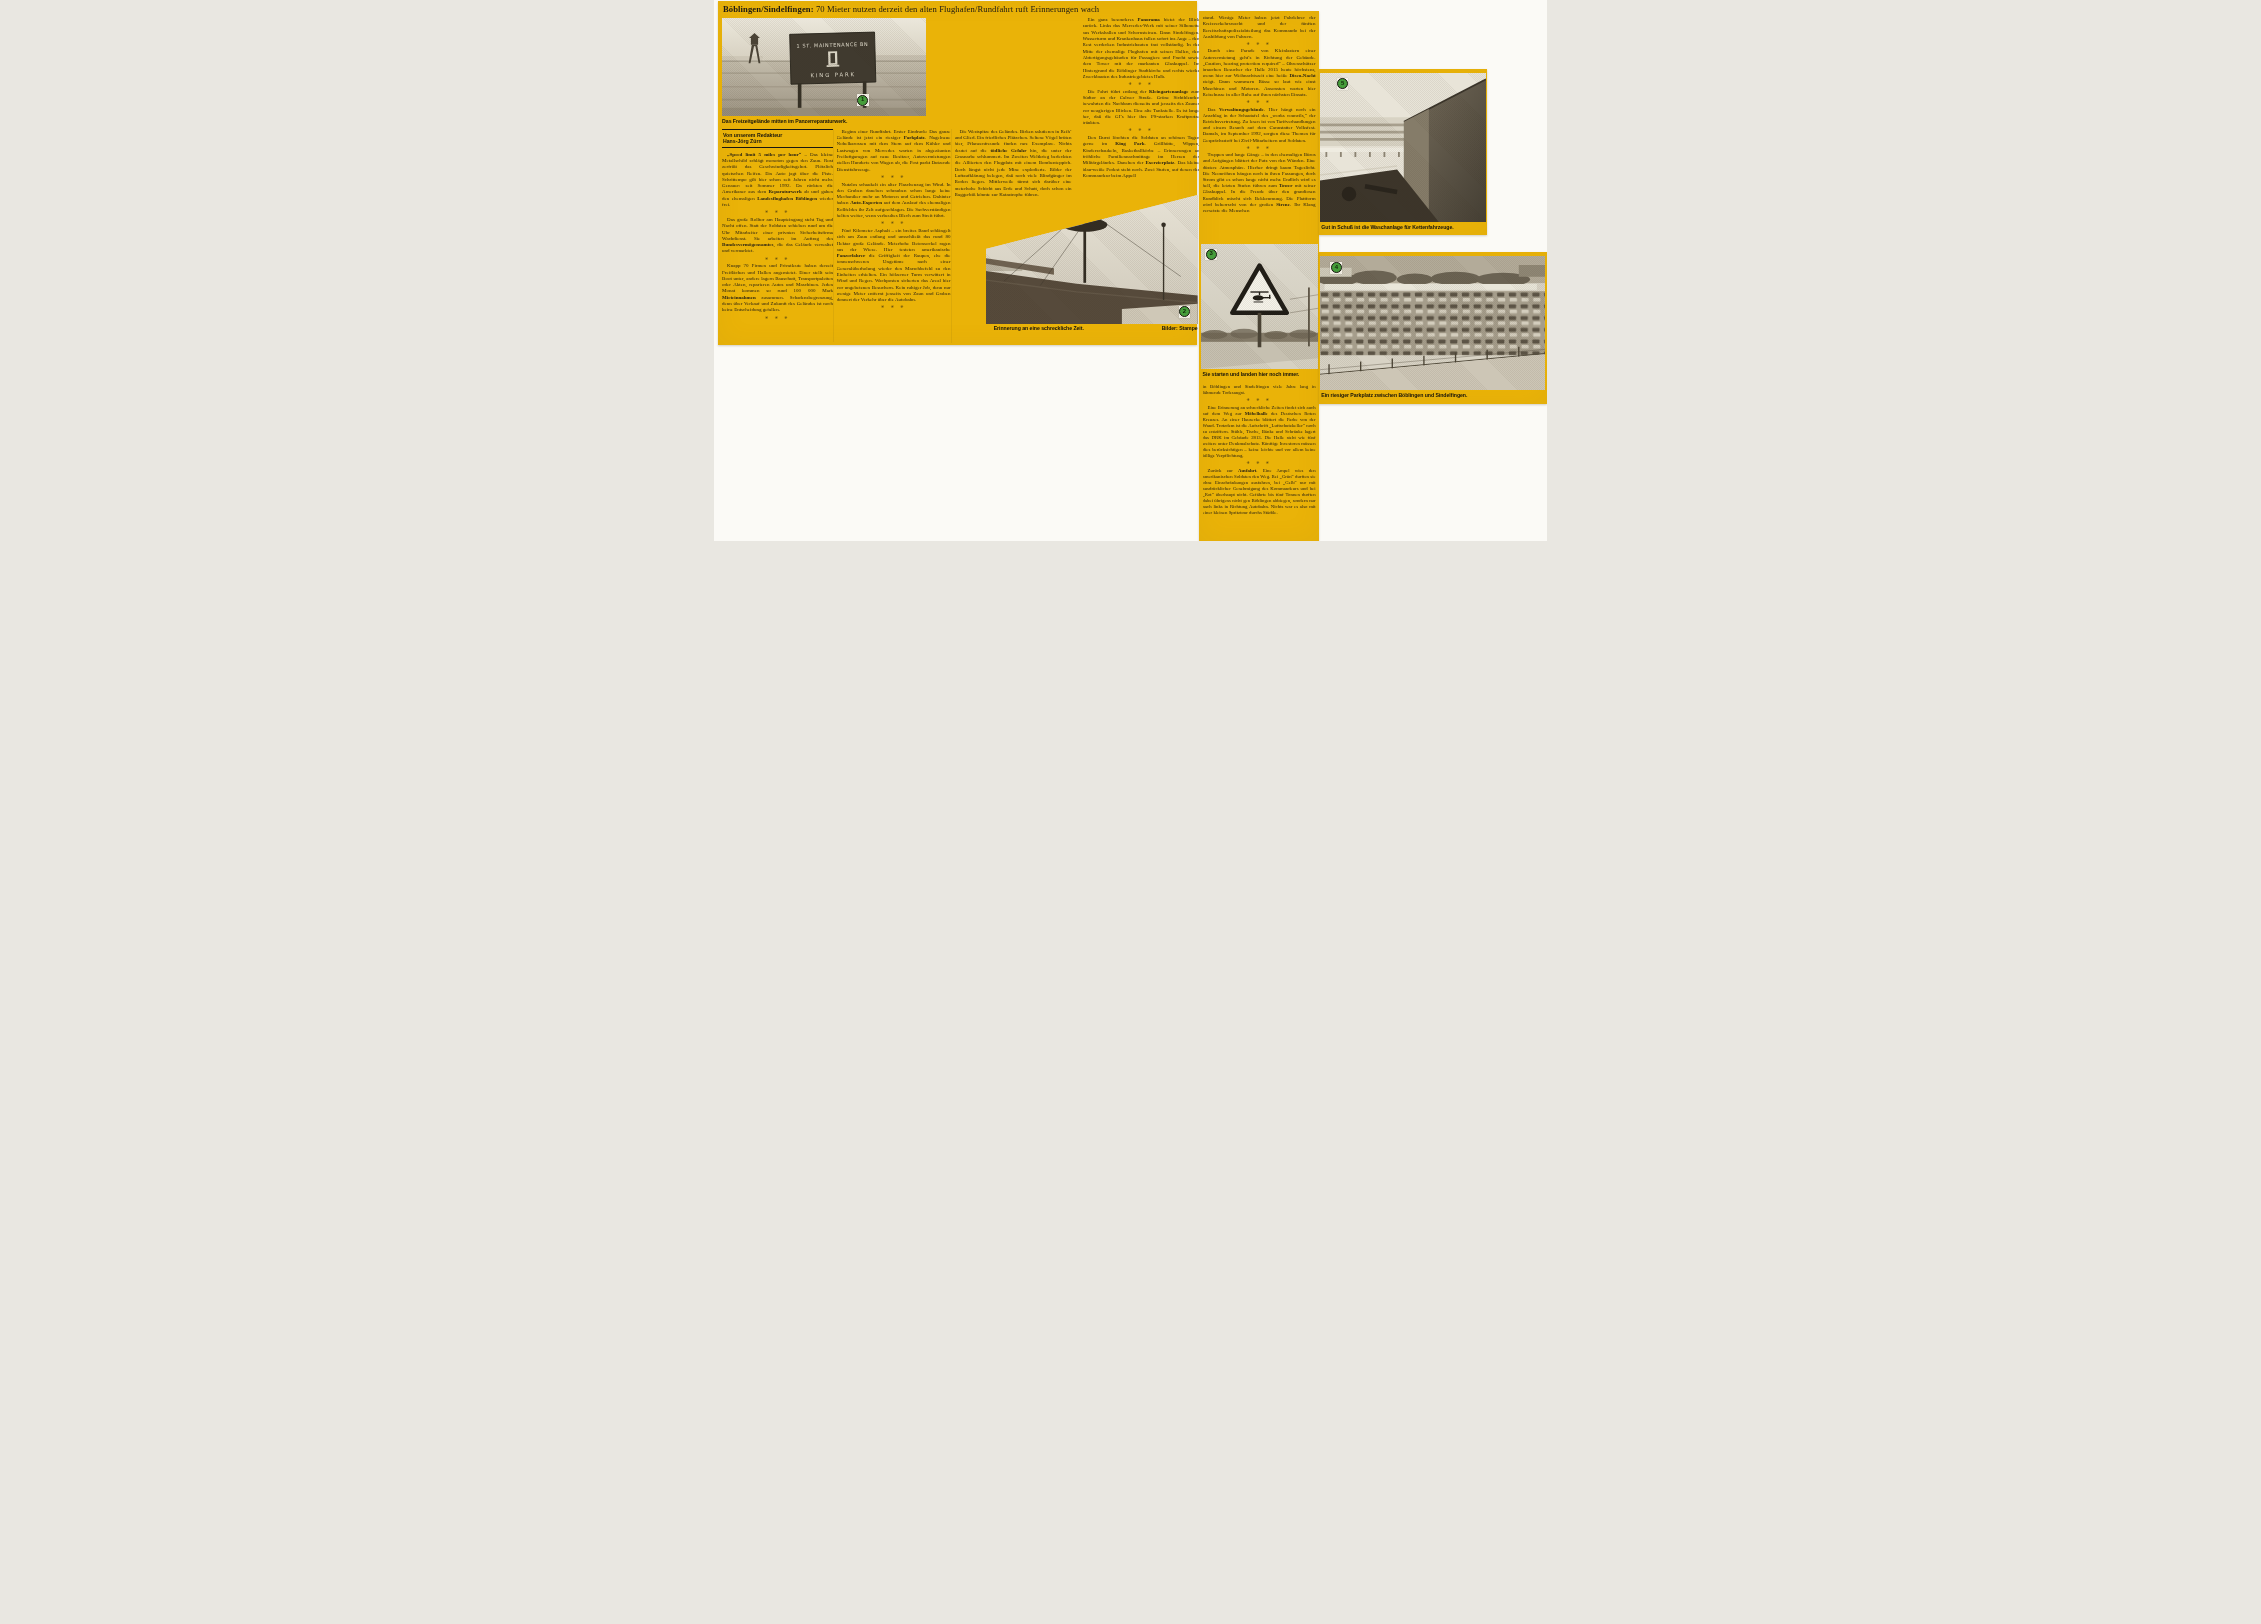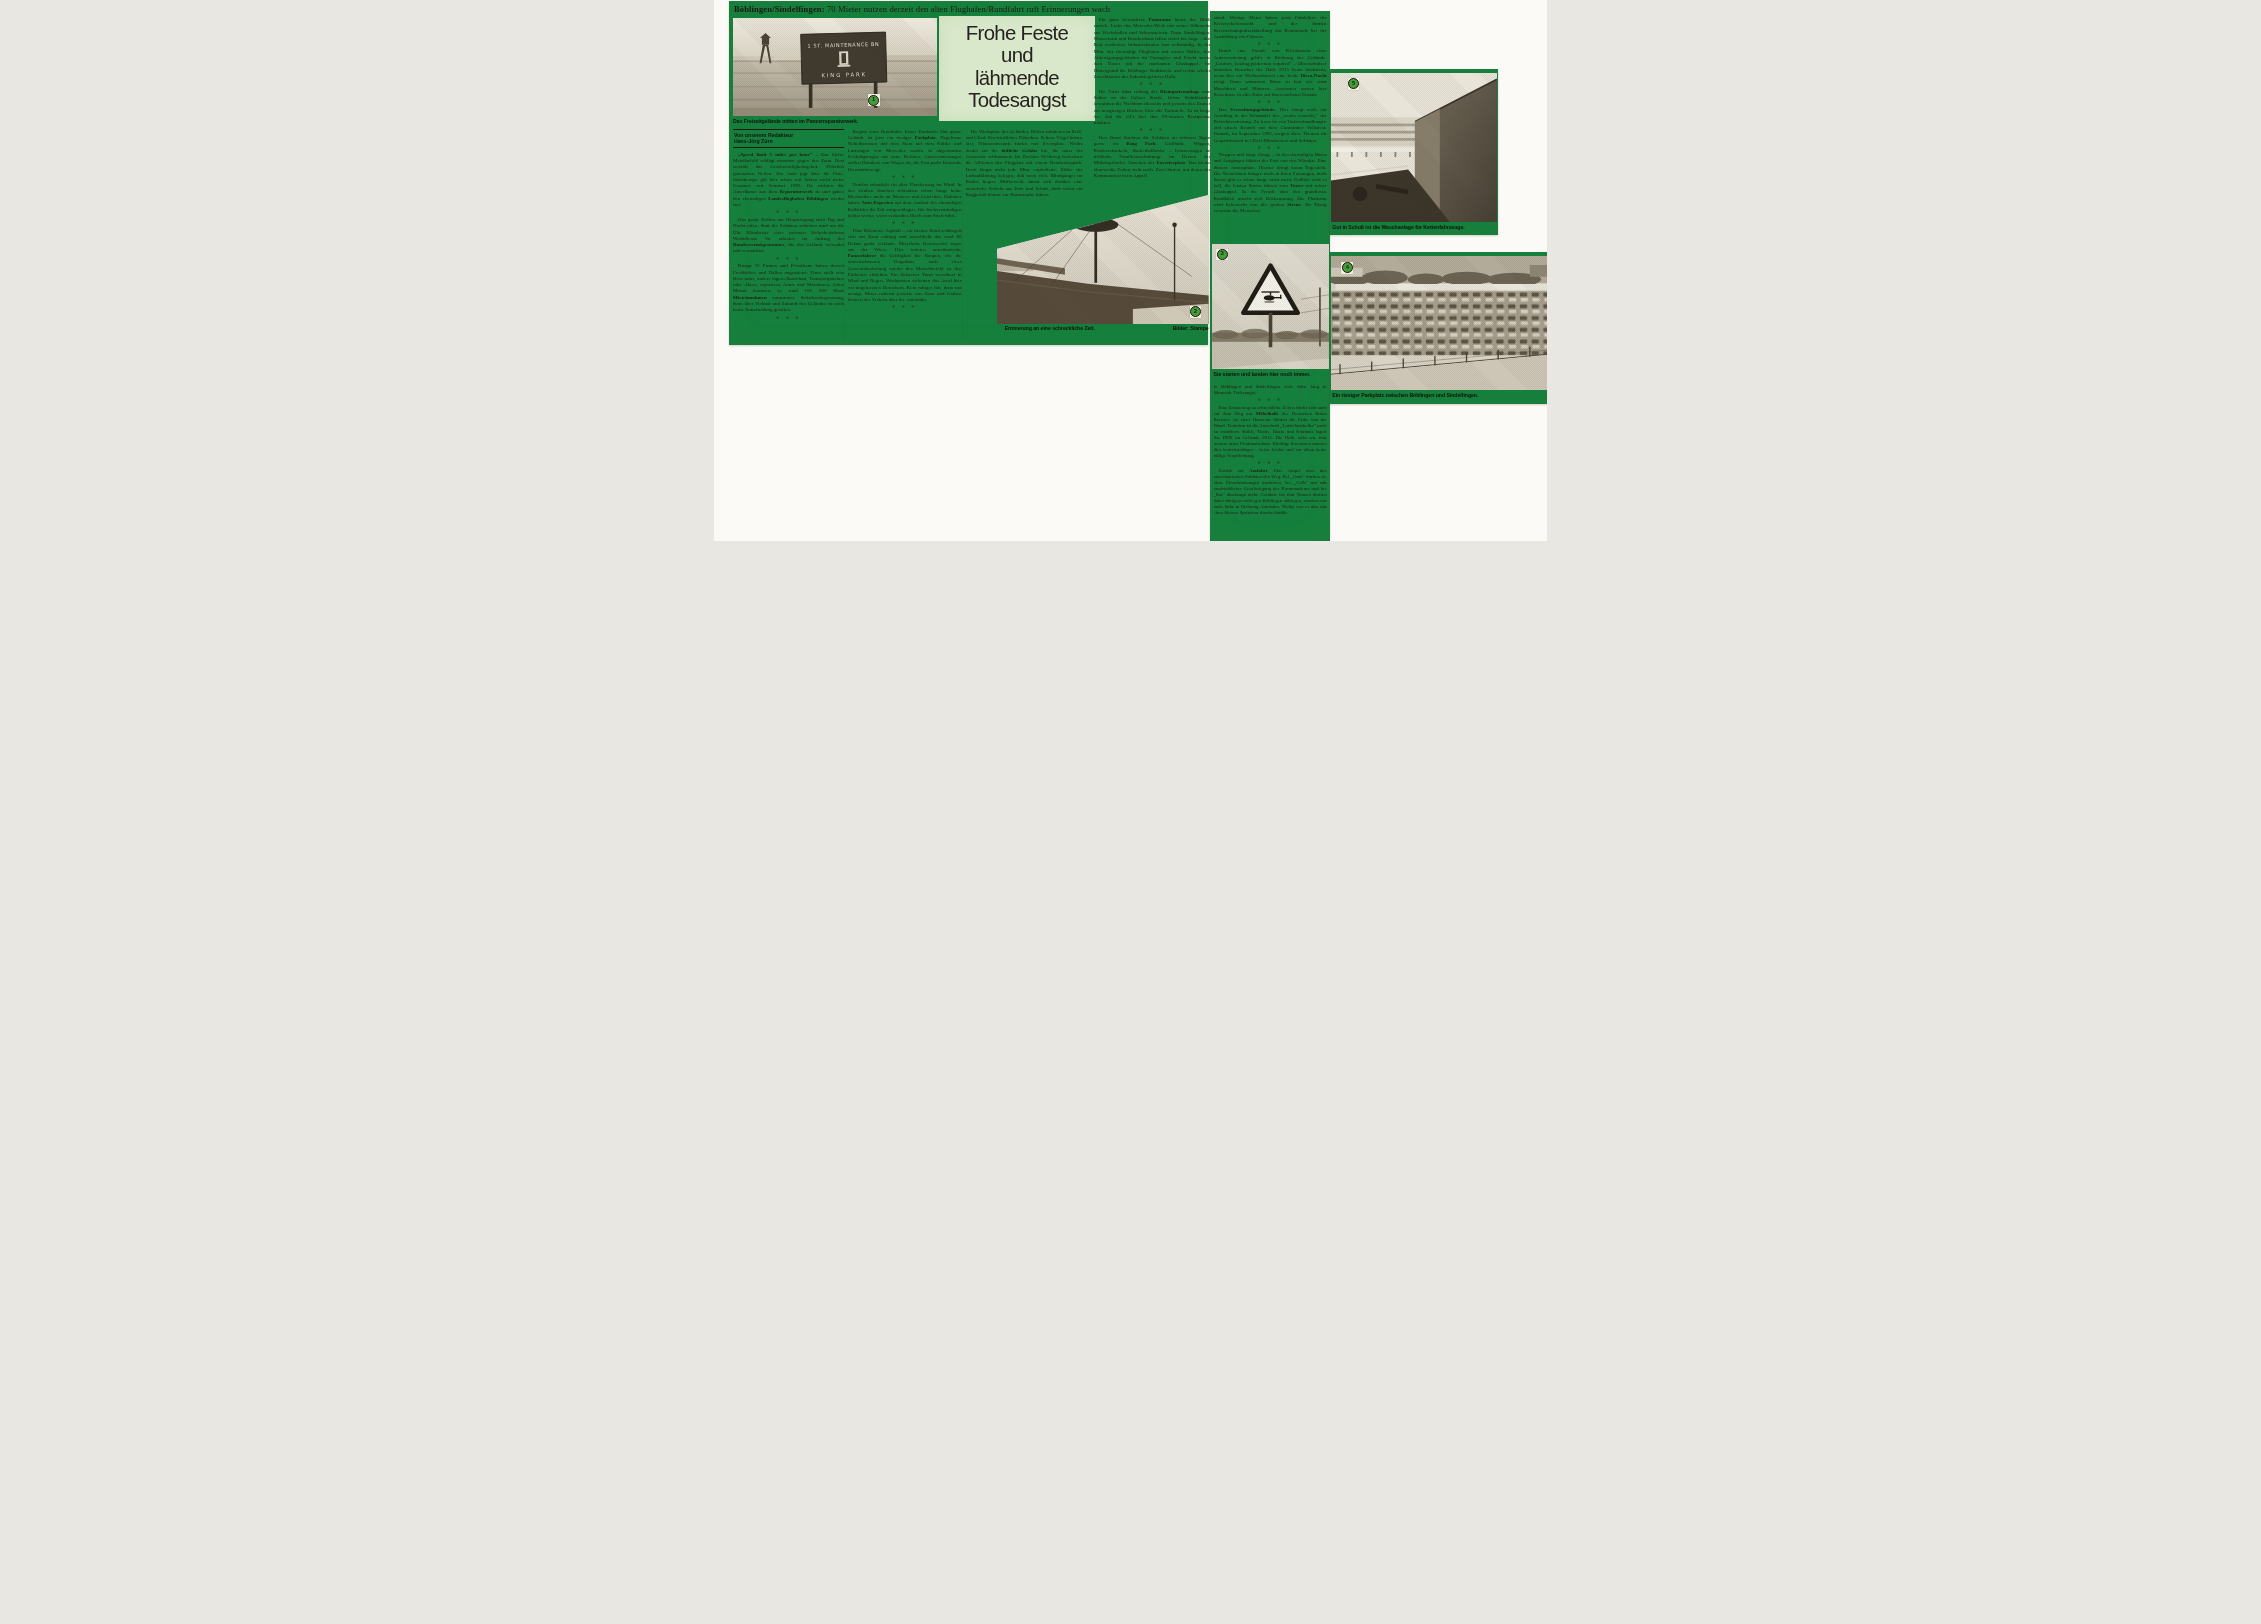--- a/index.html
+++ b/index.html
@@ -1,18 +1,18 @@
 <!DOCTYPE html>
 <html lang="de" style="font-size:7.2px"><head>
 <meta charset="utf-8">
 <style>
   html,body{margin:0;padding:0;background:#e9e7e1;}
   #page{position:relative;width:833px;height:541px;margin:0 auto;background:#fbfaf6;overflow:hidden;
         font-family:"Liberation Serif",serif;}
-  .clip{position:absolute;background:#15803d;box-shadow:0 0.5px 1.8px rgba(70,55,25,.22), inset 0 0 27px rgba(130,105,55,.07);margin-left:11px;}
+  .clip{position:absolute;background:#eab308;box-shadow:0 0.5px 1.8px rgba(70,55,25,.22), inset 0 0 27px rgba(130,105,55,.07);}
   .abs{position:absolute;}
   
   .kicker{font:700 8.6px/11px "Liberation Serif",serif;color:#1c1914;white-space:nowrap;letter-spacing:0.1px;}
   .kicker .rest{font-weight:400;}
   
   .headline-box{background:#d9e8cb;text-align:center;padding-top:5.4px;box-shadow:inset 0 0 13.6px rgba(90,130,60,.12);}
   .headline-box .hl{font:400 21px/22.6px "Liberation Sans",sans-serif;color:#24231e;letter-spacing:-0.7px;transform:scaleX(.97);}
   
   .byline{font:700 5.2px/6.3px "Liberation Sans",sans-serif;color:#15130e;
           border-top:1.1px solid #191712;border-bottom:0.9px solid #191712;padding:2.3px 0.9px 2.7px;margin-bottom:3.2px;}
@@ -86,26 +86,20 @@
         <rect x="168" y="144" width="8" height="72" fill="#353025"></rect>
         <rect x="312" y="140" width="8" height="76" fill="#353025"></rect>
         <rect y="198" width="452" height="18" fill="#958c7a"></rect>
       </svg>
       <div class="badge" style="left:66%;top:78%;">
           <span class="ring">1</span>
         </div>
     </div>
     <div class="abs cap" style="left:4.5px;top:117px;width:204px;">Das Freizeitgelände mitten im Panzerreparaturwerk.</div>
 
-    <div class="abs headline-box" style="left:210px;top:15.4px;width:156px;height:99px;">
-      <div class="hl">Frohe Feste</div>
-      <div class="hl">und</div>
-      <div class="hl">lähmende</div>
-      <div class="hl">Todesangst</div>
-    </div>
 
     <div class="abs col seam" style="left:4.5px;top:128px;width:111px;height:213px;overflow:hidden;">
       <div class="byline">
         <div>Von unserem Redakteur</div>
         <div>Hans-Jörg Zürn</div>
       </div>
       <div>
           <p><b>„Speed limit 5 miles per hour“</b><span> – Das kleine Metallschild schlägt monoton gegen den Zaun. Rost zerfrißt das Geschwindigkeitsgebot. Plötzlich quietschen Reifen. Ein Auto jagt über die Piste. Schrittempo gilt hier schon seit Jahren nicht mehr. Genauer: seit Sommer 1992. Da rückten die Amerikaner aus dem </span><b>Reparaturwerk</b><span> ab und gaben den ehemaligen </span><b>Landesflughafen Böblingen</b><span> wieder frei.</span></p>
           <div class="stars">✳ ✳ ✳</div>
           <p><span>Das große Rolltor am Haupteingang steht Tag und Nacht offen. Statt der Soldaten schieben rund um die Uhr Mitarbeiter einer privaten Sicherheitsfirma Wachdienst. Sie arbeiten im Auftrag des </span><b>Bundesvermögensamtes</b><span>, die das Gelände verwaltet und vermarktet.</span></p>

